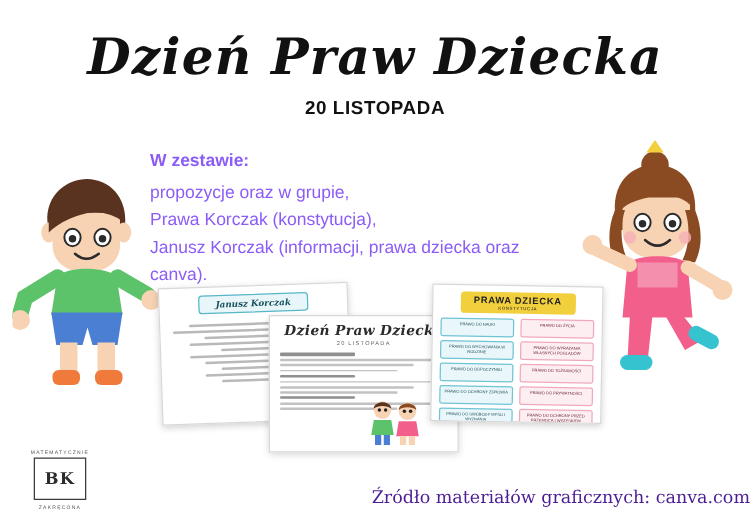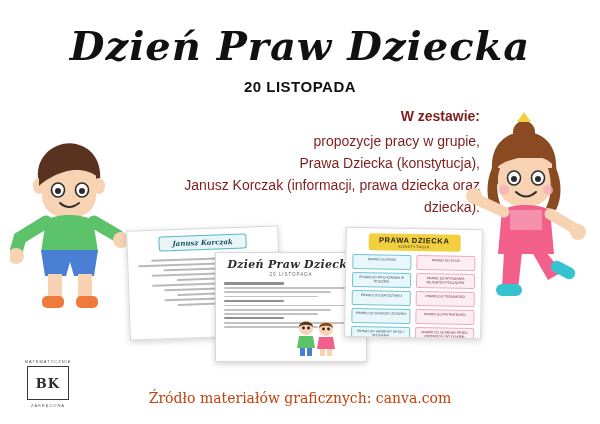--- a/index.html
+++ b/index.html
@@ -43,25 +43,25 @@
     text-align: center;
     font-size: 15px;
     font-weight: bold;
     color: #111111;
     letter-spacing: 0.5px;
   }
 
   
   .center-block {
     position: absolute;
-    top: 108px;
+    top: 120px;
     left: 120px;
     width: 360px;
-    text-align: right;
-    color: #7f1d1d;
+    text-align: left;
+    color: #8b5cf6;
   }
   .center-block .lead {
     font-size: 14px;
     font-weight: bold;
     margin-bottom: 6px;
   }
   .center-block .line {
     font-size: 14px;
     line-height: 22px;
   }
@@ -208,24 +208,24 @@
     width: 48px;
     height: 40px;
   }
 
   
   .footer-text {
     position: absolute;
     bottom: 18px;
     left: 0;
     width: 600px;
-    text-align: center;
+    text-align: right;
     font-family: "DejaVu Serif", serif;
     font-size: 14px;
-    color: #c2410c;
+    color: #4c1d95;
   }
   .logo {
     position: absolute;
     left: 12px;
     bottom: 16px;
     width: 72px;
     text-align: center;
   }
   .logo .top-label {
     font-size: 4px;
@@ -258,24 +258,24 @@
 </head>
 <body>
 
 <div class="page">
 
   <div class="title">Dzień Praw Dziecka</div>
   <div class="subtitle">20 LISTOPADA</div>
 
   <div class="center-block">
     <div class="lead">W zestawie:</div>
-    <div class="line">propozycje pracy w grupie,</div>
-    <div class="line">Prawa Dziecka (konstytucja),</div>
+    <div class="line">propozycje oraz w grupie,</div>
+    <div class="line">Prawa Korczak (konstytucja),</div>
     <div class="line">Janusz Korczak (informacji, prawa dziecka oraz</div>
-    <div class="line">dziecka).</div>
+    <div class="line">canva).</div>
   </div>
 
   <div class="kid kid-left">
     <svg viewBox="0 0 120 185" width="120" height="185">
 
       <path d="M28 48 C26 22 50 10 66 14 C84 18 92 34 90 52 L88 58 L30 58 Z" fill="#5a3320"></path>
 
       <ellipse cx="29" cy="56" rx="6" ry="8" fill="#f7d3b4"></ellipse>
       <ellipse cx="89" cy="56" rx="6" ry="8" fill="#f7d3b4"></ellipse>
 

